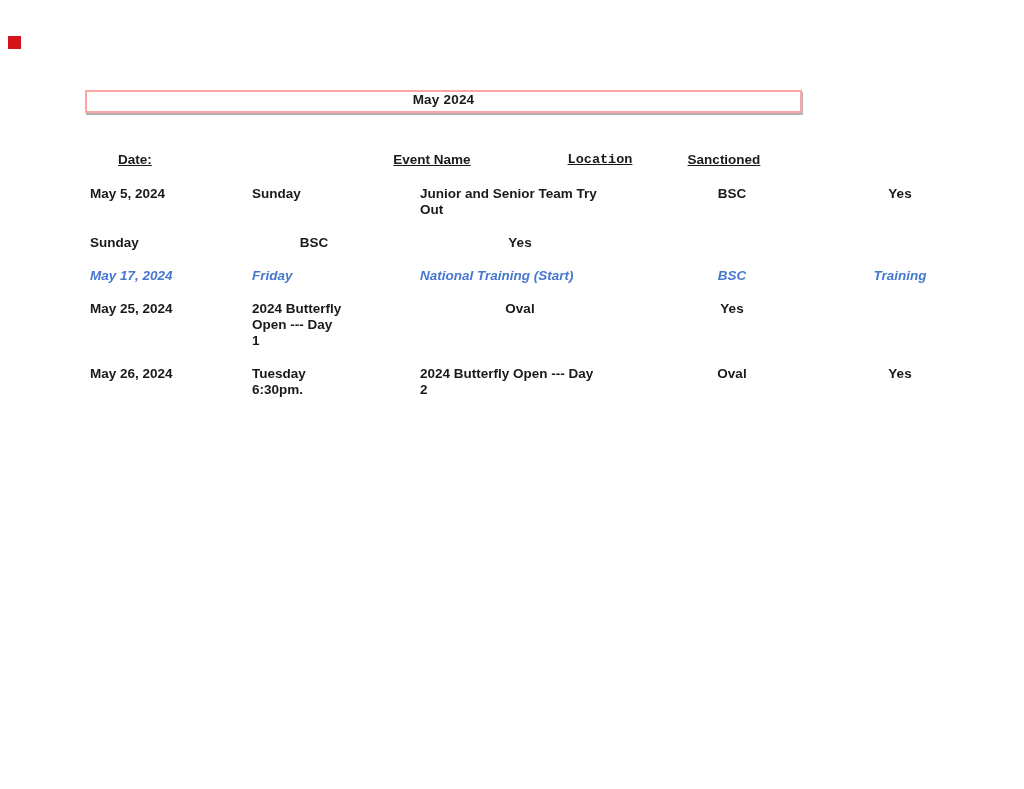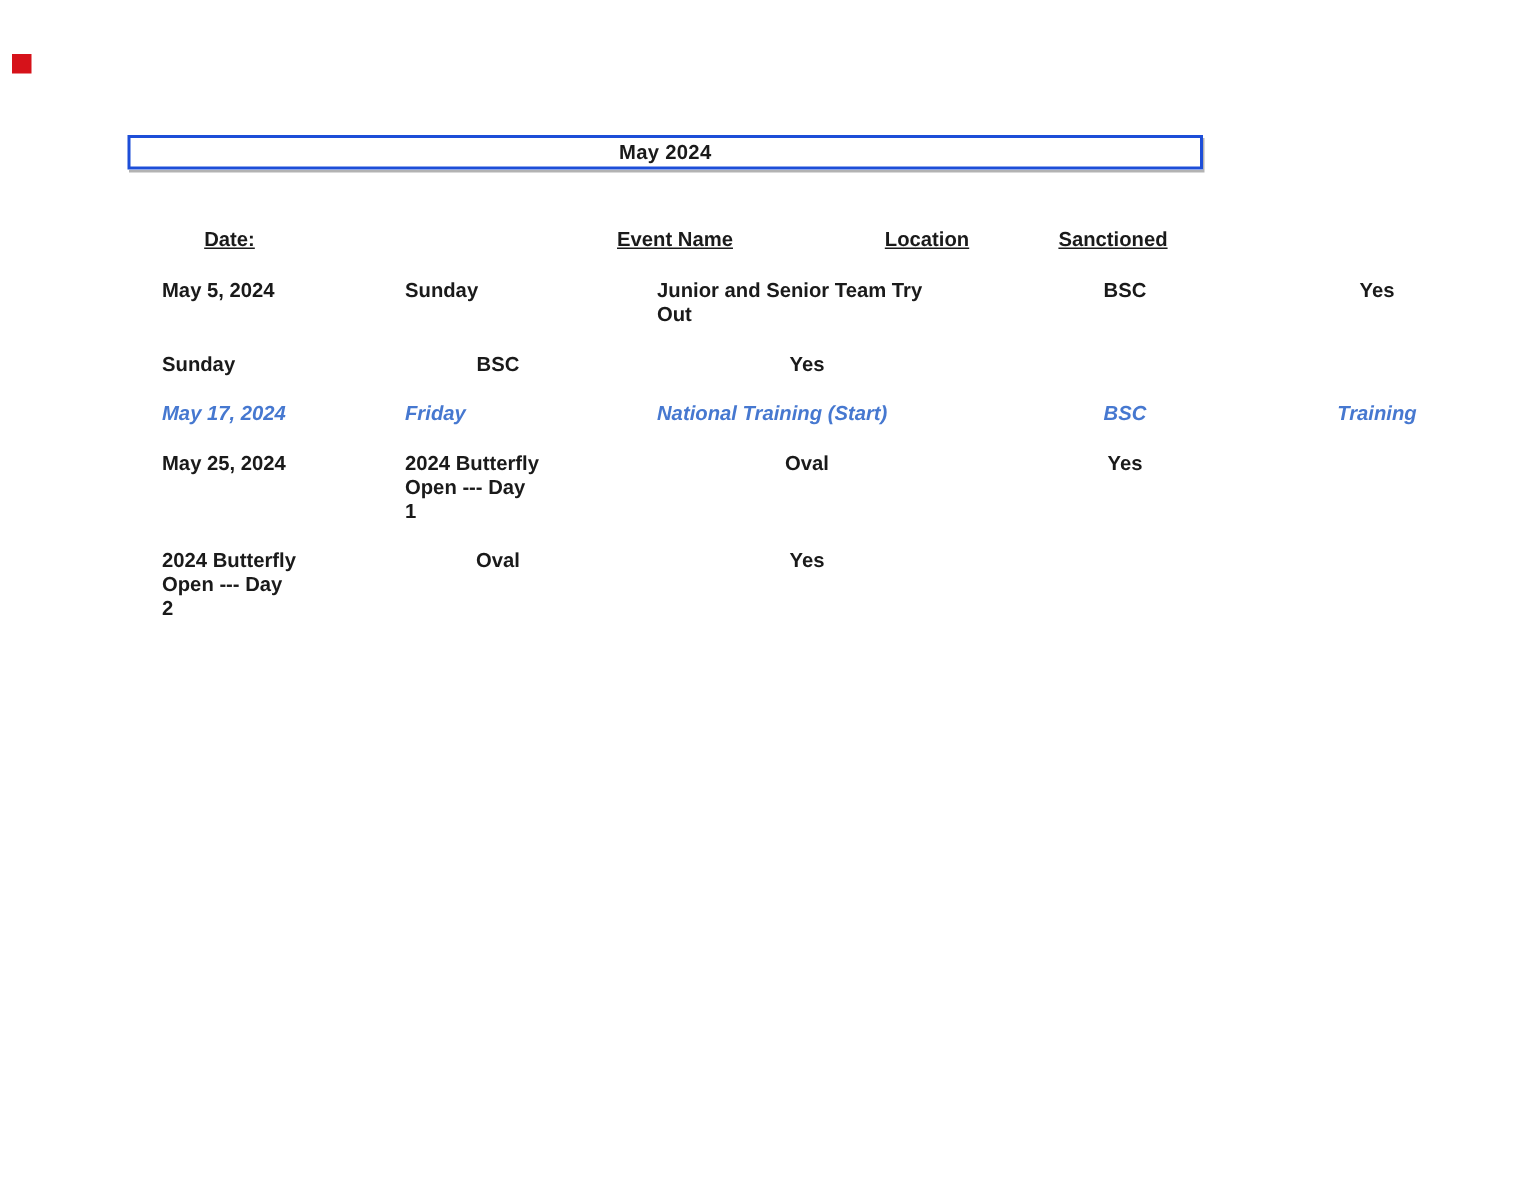--- a/index.html
+++ b/index.html
@@ -23,53 +23,52 @@
     width: 13px;
     height: 13px;
     background: #d6121a;
   }
   .title-box {
     position: absolute;
     left: 85px;
     top: 90px;
     width: 713px;
     height: 19px;
-    border: 2px solid #1d4ed8;
+    border: 2px solid #fca5a5;
     box-shadow: 1px 2px 0 #b3b3b3;
     display: flex;
-    align-items: center;
     justify-content: center;
   }
   .title-box .title-text {
     font-size: 13.5px;
     font-weight: bold;
     letter-spacing: 0.2px;
   }
   .schedule {
     position: absolute;
-    left: 108px;
+    left: 90px;
     top: 152px;
     width: 690px;
   }
   .grid-row {
     display: grid;
     grid-template-columns: 118px 124px 200px 136px 112px;
     font-size: 13.5px;
     font-weight: bold;
     line-height: 16px;
   }
   .header-row {
     margin-bottom: 18px;
   }
   .header-row .cell {
     text-decoration: underline;
   }
   .header-row .cell.h-date { text-align: center; padding-right: 28px; }
   .header-row .cell.h-event { text-align: center; }
-  .header-row .cell.h-location { text-align: center; }
+  .header-row .cell.h-location { text-align: center; font-family: Liberation Mono, monospace; }
   .header-row .cell.h-sanctioned { text-align: center; }
   .data-row {
     margin-bottom: 17px;
     gap: 44px;
   }
   .cell {
     white-space: pre-line;
   }
   .cell.c-location, .cell.c-sanctioned {
     text-align: center;
@@ -125,20 +124,23 @@
 
     <div class="grid-row data-row">
       <div class="cell c-date">May 25, 2024</div>
       <div class="cell c-event">2024 Butterfly Open --- Day
 1</div>
       <div class="cell c-location">Oval</div>
       <div class="cell c-sanctioned">Yes</div>
     </div>
 
     <div class="grid-row data-row">
+      <div class="cell c-date">May 26, 2024</div>
+      <div class="cell c-day">Tuesday
+6:30pm.</div>
       <div class="cell c-event">2024 Butterfly Open --- Day
 2</div>
       <div class="cell c-location">Oval</div>
       <div class="cell c-sanctioned">Yes</div>
     </div>
 
   </div>
 </div>
 
 </body></html>

